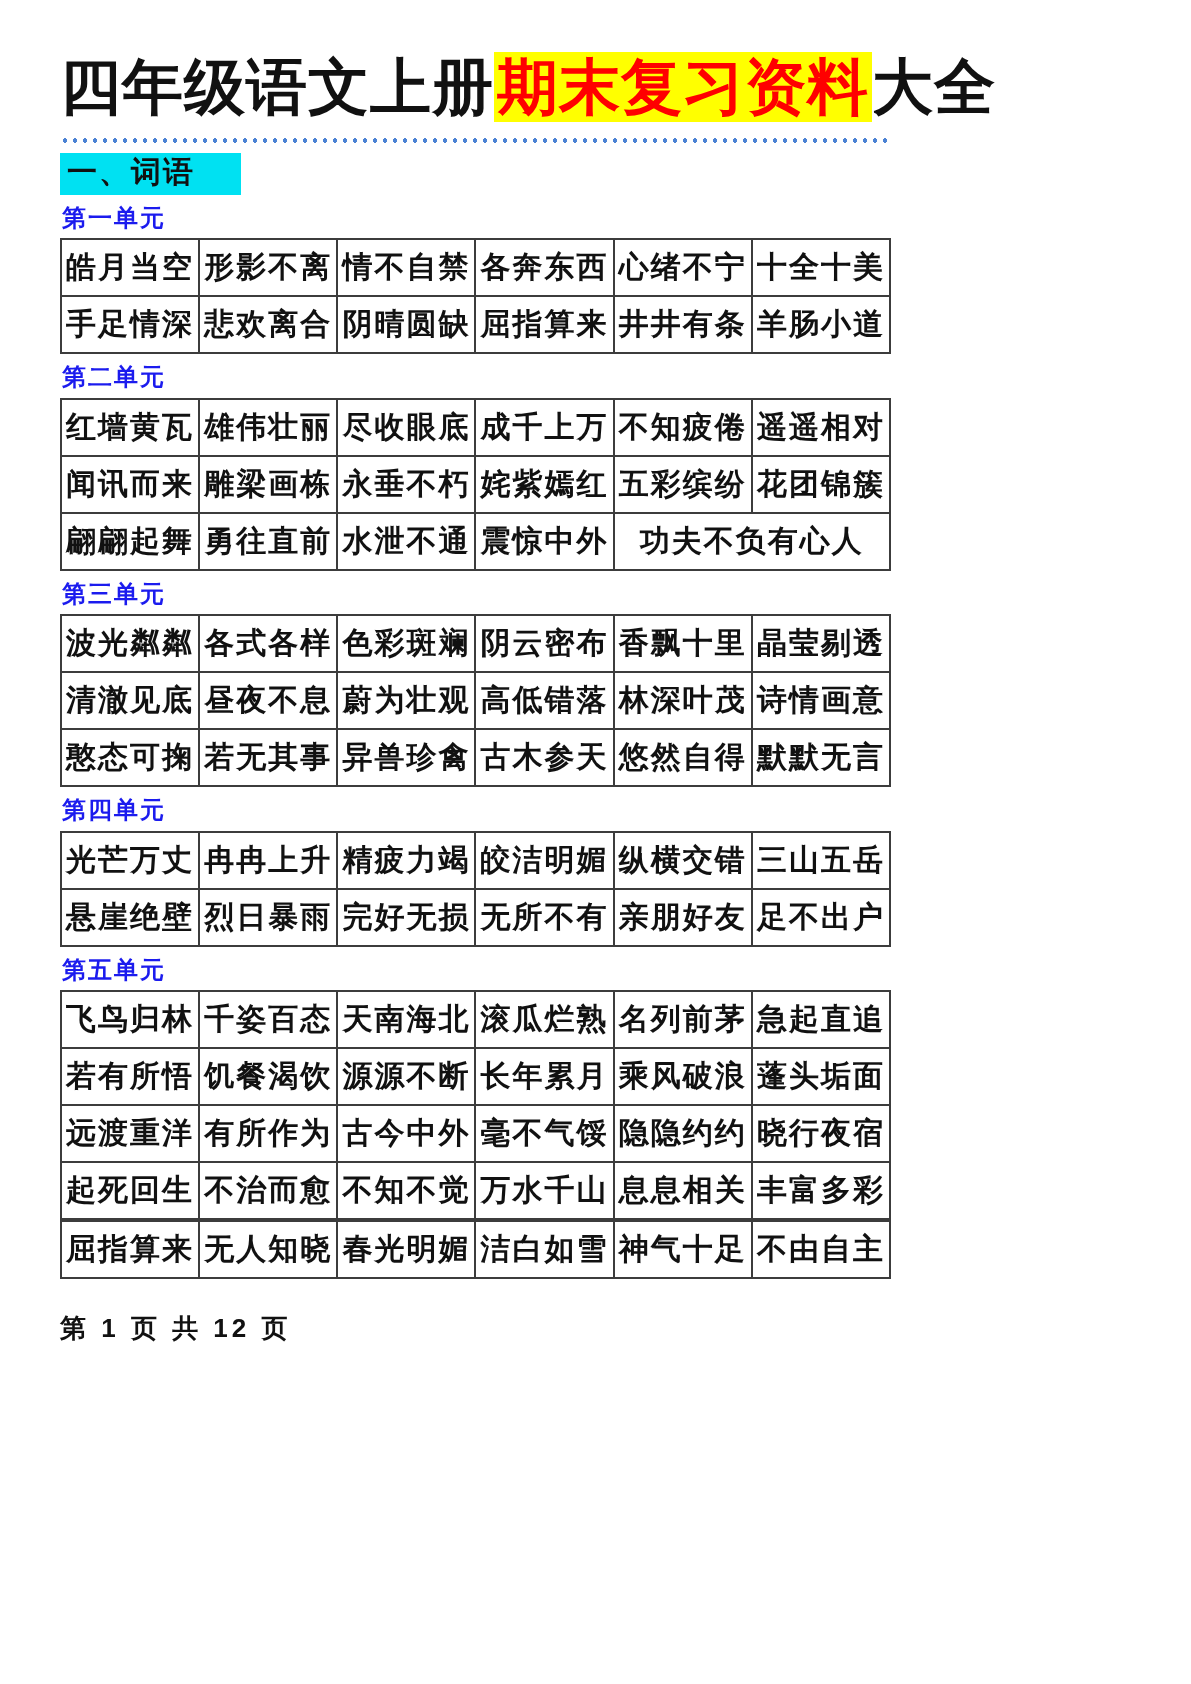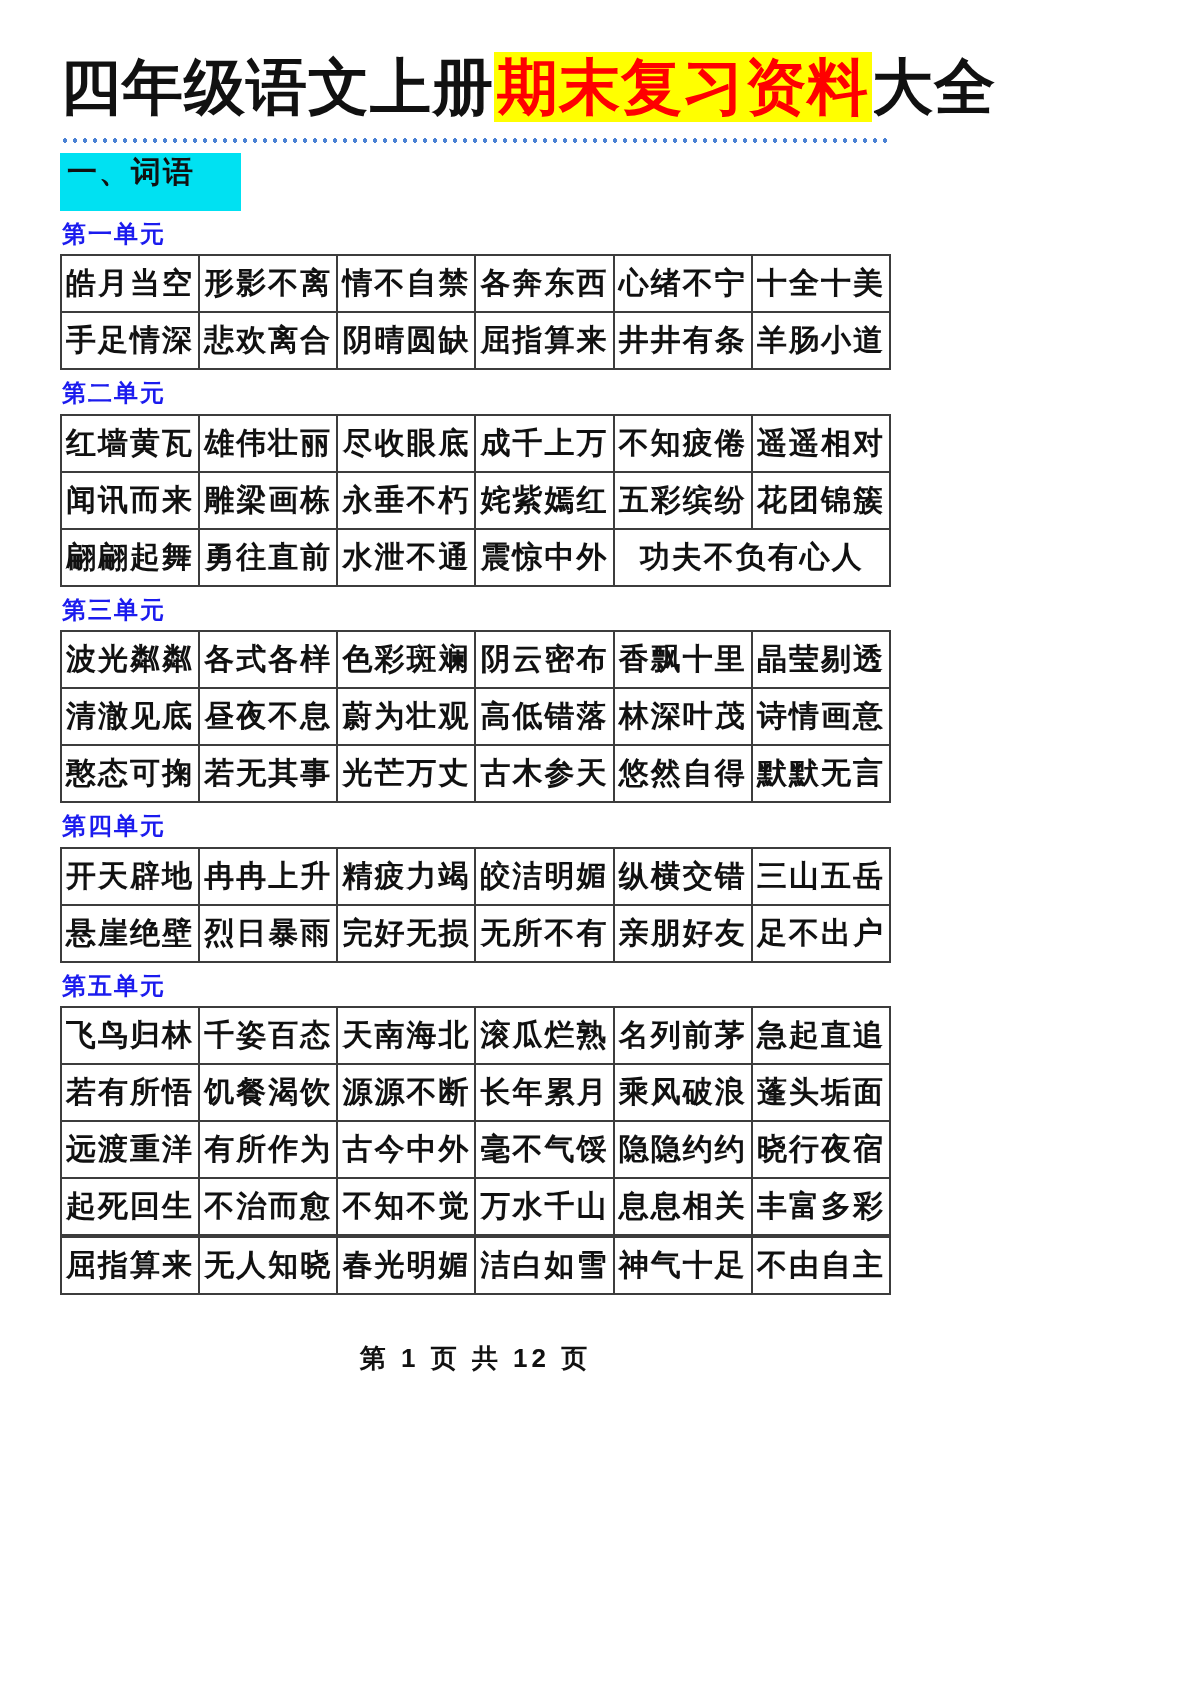--- a/index.html
+++ b/index.html
@@ -44,21 +44,21 @@
     background-repeat:repeat-x;
     background-position:0 center;
   }
   .section-chip{
     display:inline-block;
     margin-top:9px;
     background:var(--section-bg);
     font-size:30px;
     font-weight:bold;
     line-height:1;
-    padding:4px 46px 24px 7px;
+    padding:4px 46px 8px 7px;
     letter-spacing:2px;
   }
   .unit-label{
     color:var(--unit-color);
     font-size:24px;
     font-weight:bold;
     letter-spacing:2px;
     margin:10px 0 7px 2px;
     line-height:1.1;
   }
@@ -73,25 +73,25 @@
     text-align:center;
     vertical-align:middle;
     height:57px;
     font-size:30px;
     font-weight:600;
     letter-spacing:2px;
     overflow:hidden;
     white-space:nowrap;
   }
   .page-footer{
-    text-align:center;
+    text-align:left;
     font-size:26px;
     font-weight:600;
     letter-spacing:4px;
-    margin-top:46px;
+    margin-top:32px;
   }
 </style>
 </head>
 <body>
 
 <div class="page">
 
   <div class="doc-title">
     <span>四年级语文上册</span><span class="hl">期末复习资料</span><span>大全</span>
   </div>
@@ -191,40 +191,40 @@
             <td>清澈见底</td>
             <td>昼夜不息</td>
             <td>蔚为壮观</td>
             <td>高低错落</td>
             <td>林深叶茂</td>
             <td>诗情画意</td>
           </tr>
           <tr>
             <td>憨态可掬</td>
             <td>若无其事</td>
-            <td>光芒万丈</td>
+            <td>异兽珍禽</td>
             <td>古木参天</td>
             <td>悠然自得</td>
             <td>默默无言</td>
           </tr>
         </tbody>
       </table>
       <div class="unit-label">第四单元</div>
       <table class="word-table">
         <colgroup>
           <col style="width: 16.6667%;">
           <col style="width: 16.6667%;">
           <col style="width: 16.6667%;">
           <col style="width: 16.6667%;">
           <col style="width: 16.6667%;">
           <col style="width: 16.6667%;">
         </colgroup>
         <tbody>
           <tr>
-            <td>开天辟地</td>
+            <td>光芒万丈</td>
             <td>冉冉上升</td>
             <td>精疲力竭</td>
             <td>皎洁明媚</td>
             <td>纵横交错</td>
             <td>三山五岳</td>
           </tr>
           <tr>
             <td>悬崖绝壁</td>
             <td>烈日暴雨</td>
             <td>完好无损</td>

